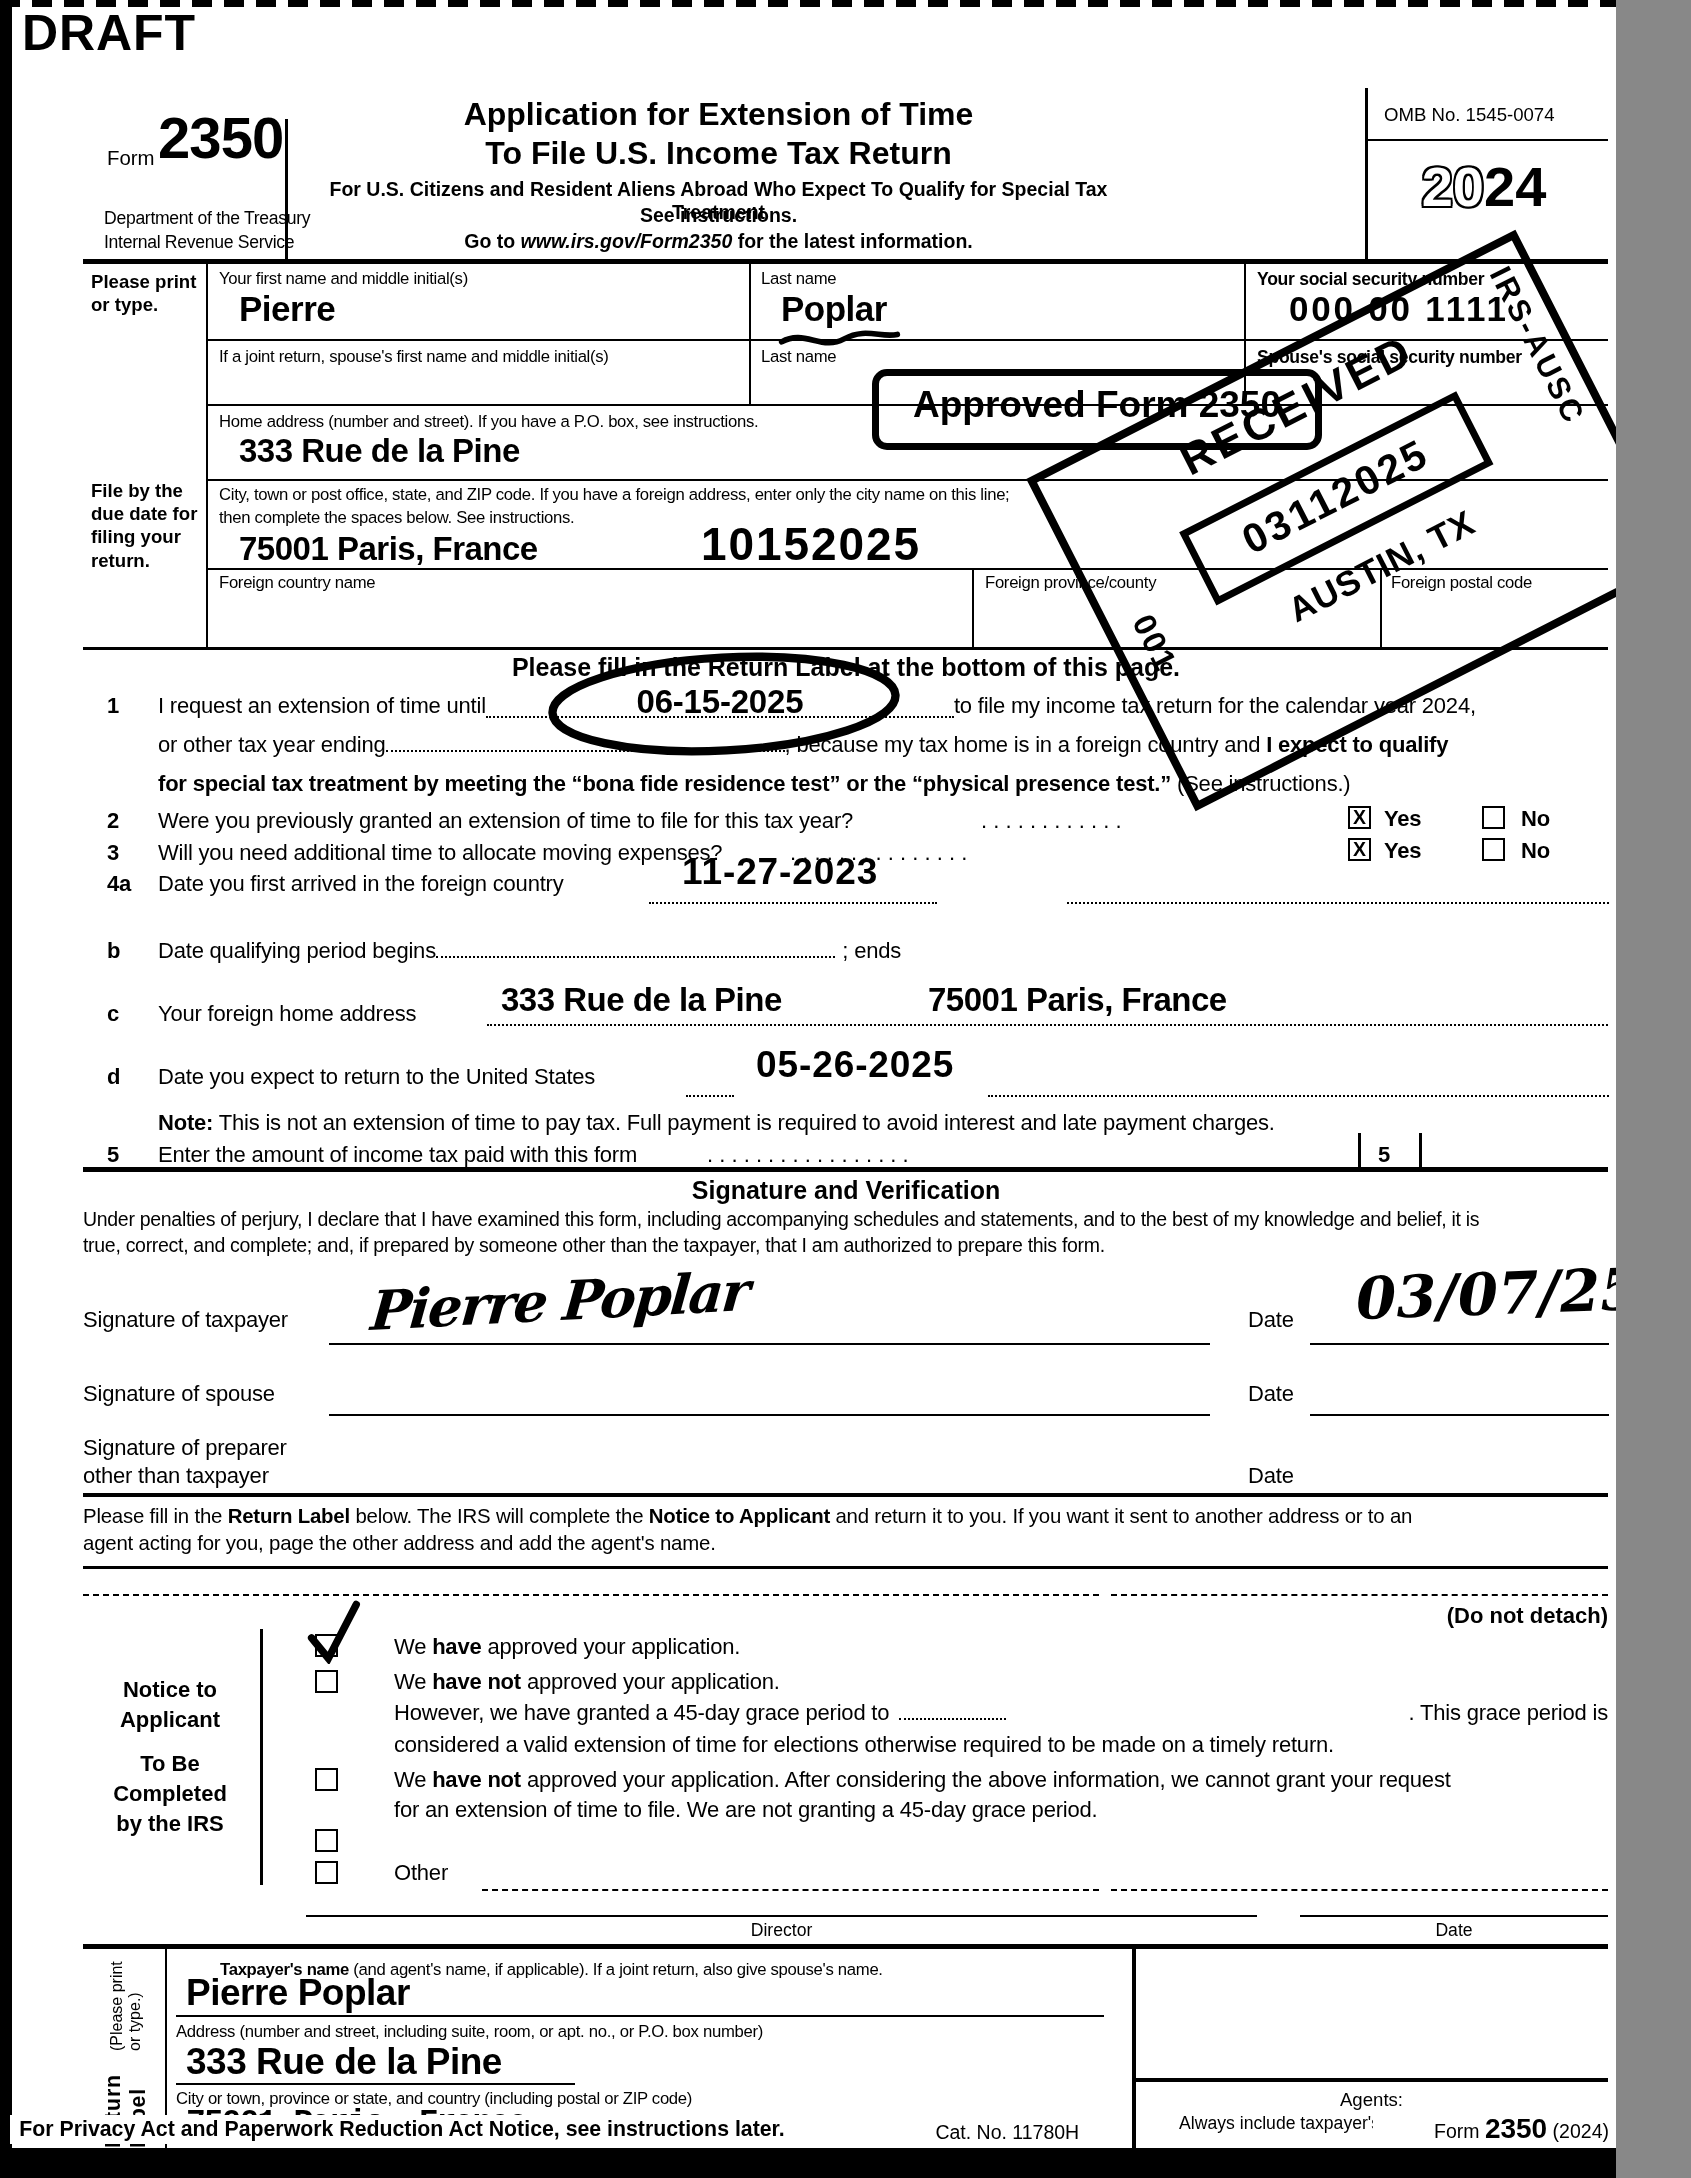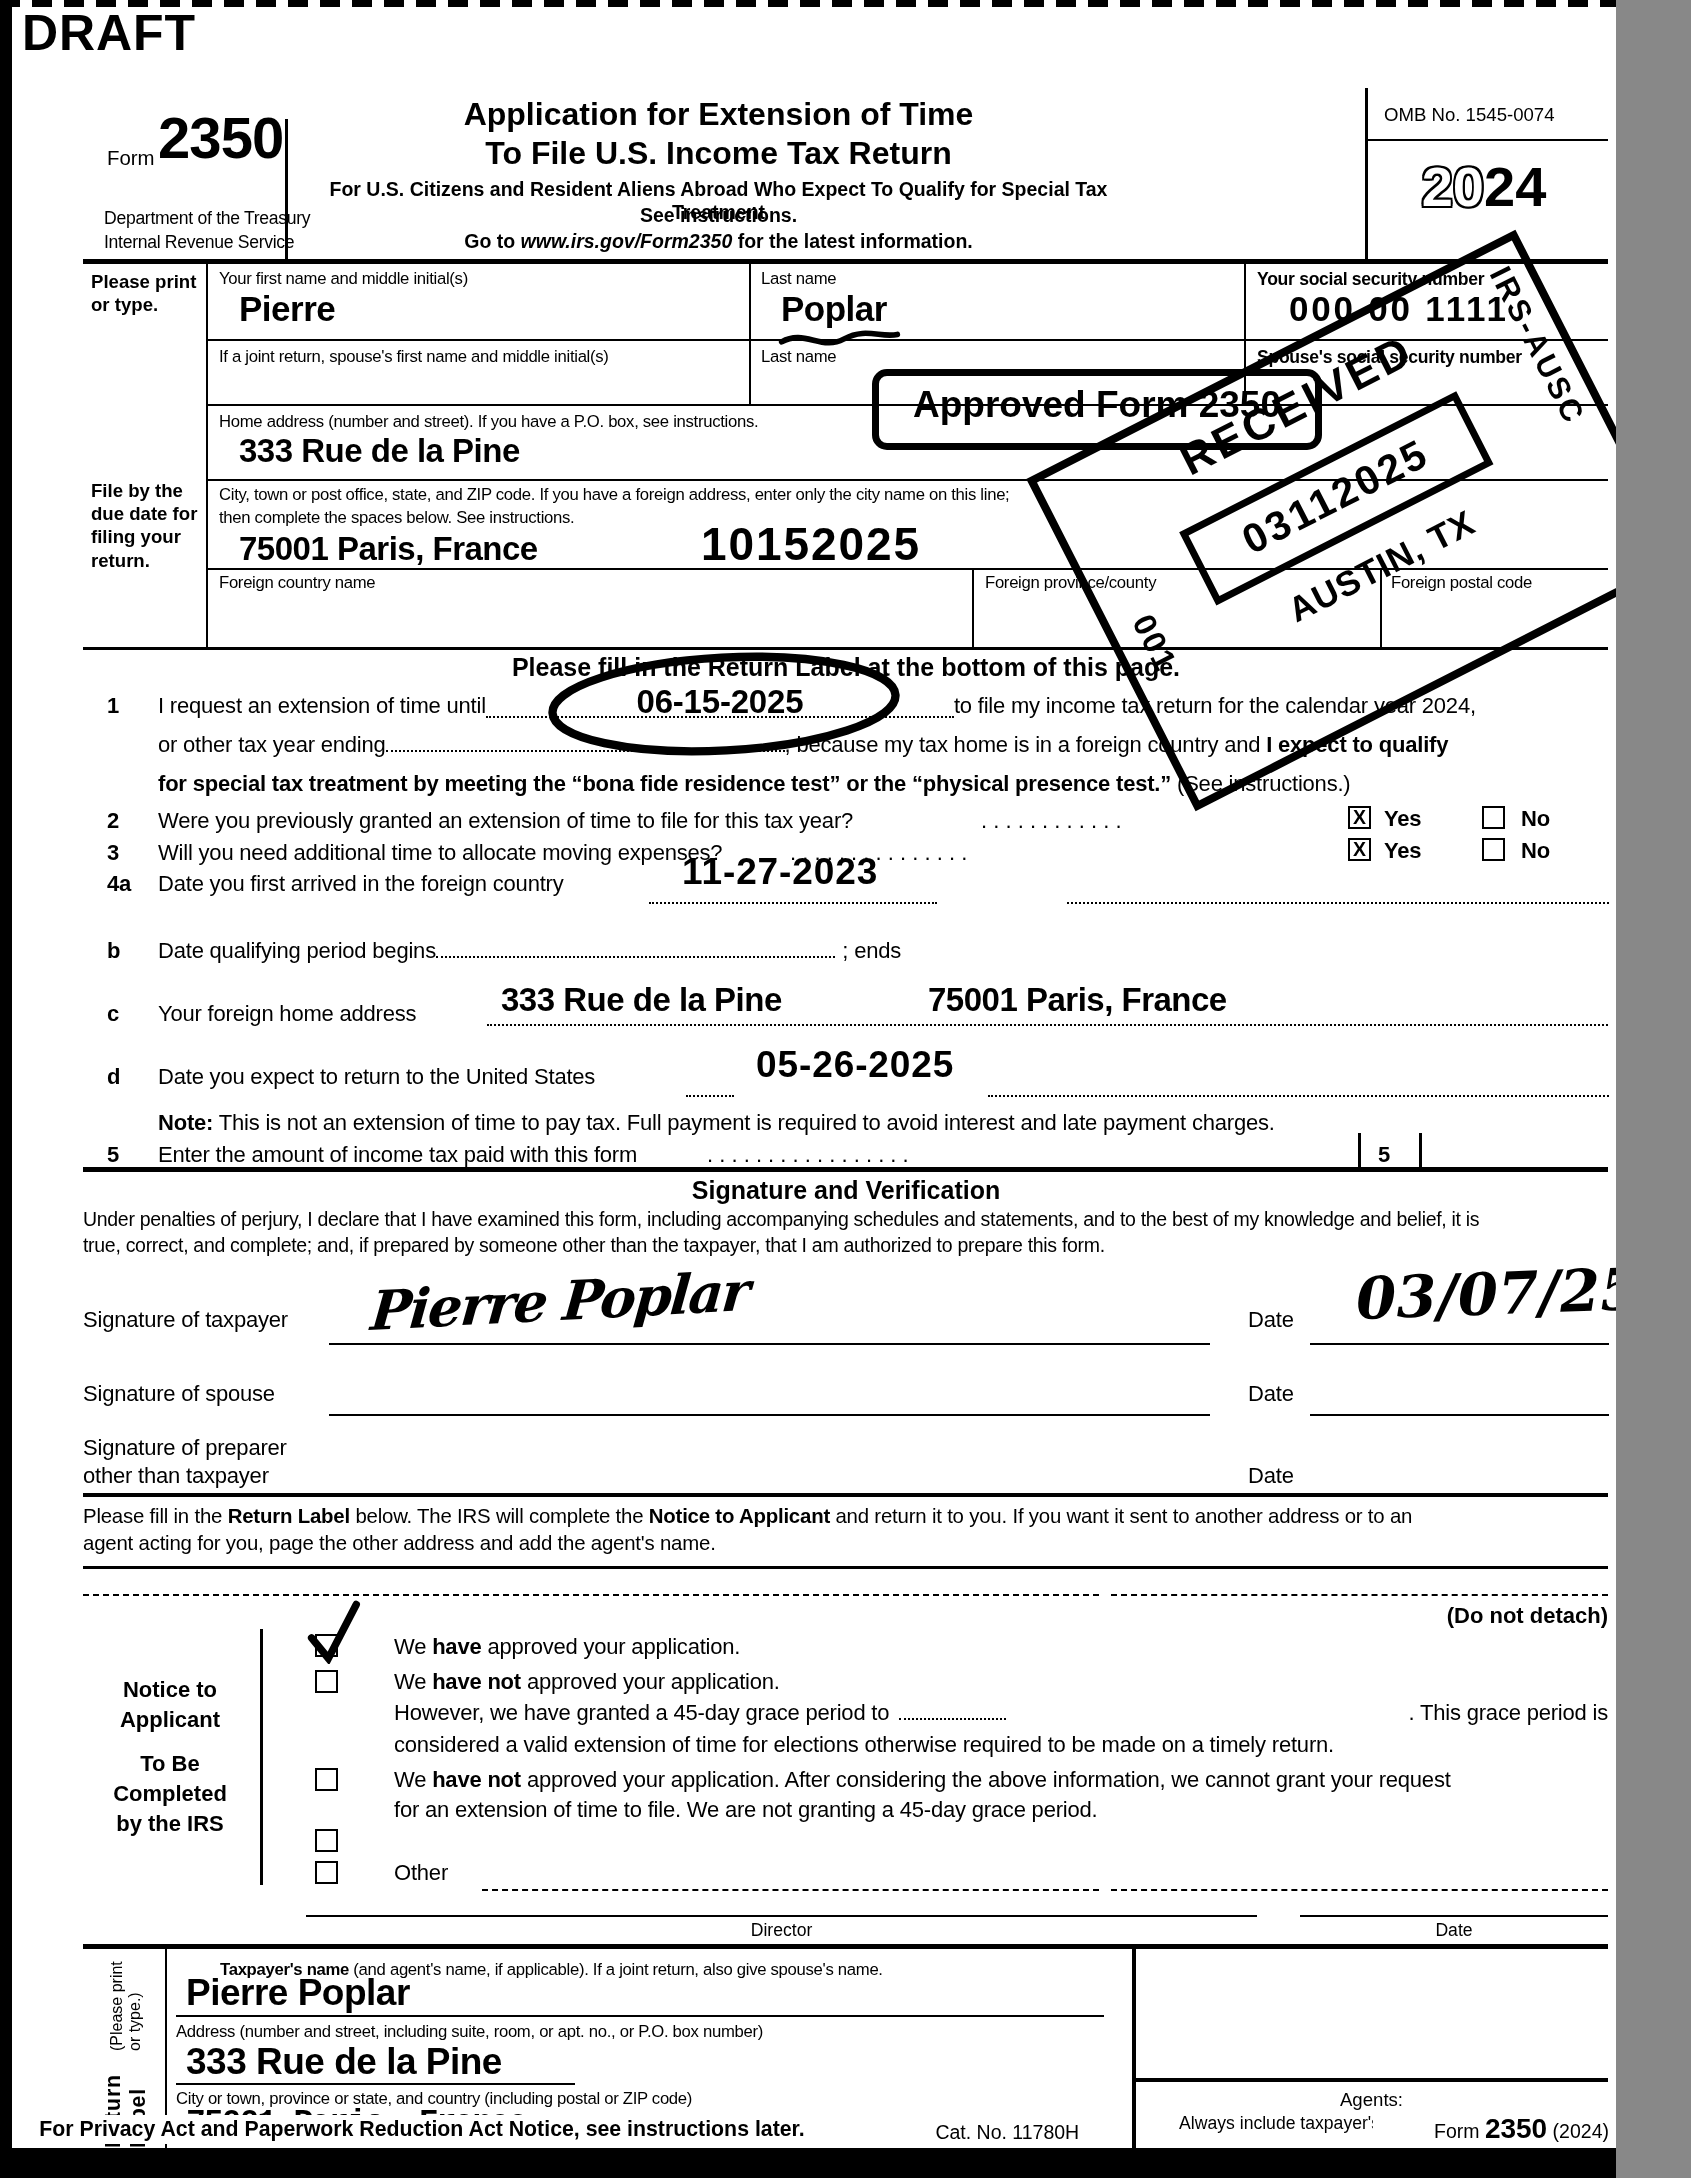--- a/index.html
+++ b/index.html
@@ -290,21 +290,21 @@
   <div class="abs hl" style="left:176px;top:2083px;width:399px;height:1.9px;"></div>
 
   <div class="abs lbl" style="left:176px;top:2089px;">City or town, province or state, and country (including postal or ZIP code)</div>
   <div class="abs val mono" style="left:186px;top:2107px;font-size:33px;letter-spacing:-1.9px;">75001 Paris, France</div>
 
   <div class="abs hl" style="left:1132px;top:1949px;width:3.7px;height:199px;"></div>
   <div class="abs hl" style="left:1135px;top:2078px;width:473px;height:3.7px;"></div>
   <div class="abs" style="left:1135px;top:2089px;width:473px;text-align:center;font-size:18.6px;">Agents:</div>
   <div class="abs" style="left:1135px;top:2113px;width:473px;text-align:center;font-size:17.6px;">Always include taxpayer's name on Return Label.</div>
 
-  <div class="abs b" style="left:30px;top:2115px;width:835px;font-size:21.3px;background:#fff;padding:1.9px 5.6px 1.9px 9.3px;">For Privacy Act and Paperwork Reduction Act Notice, see instructions later.</div>
+  <div class="abs b" style="left:10px;top:2115px;width:835px;font-size:21.3px;background:#fff;padding:1.9px 5.6px 1.9px 9.3px;">For Privacy Act and Paperwork Reduction Act Notice, see instructions later.</div>
   <div class="abs" style="left:928px;top:2119px;font-size:19.5px;background:#fff;padding:1.9px 7.4px;">Cat. No. 11780H</div>
   <div class="abs" style="left:1373px;top:2111px;width:236px;text-align:right;font-size:19.5px;background:#fff;padding:1.9px 0;">
     <span>Form </span><span class="b" style="font-size:28px;">2350</span><span> (2024)</span>
   </div>
 
   <div class="stamp" style="left:1081px;top:334px;width:533px;height:357px;transform:rotate(-27deg);">
     <div class="abs b" style="left:0;top:24px;width:100%;text-align:center;font-size:44px;letter-spacing:3.7px;">RECEIVED</div>
     <div class="abs" style="left:104px;top:109px;width:311px;height:82px;border:7.4px solid #000;box-sizing:border-box;text-align:center;">
       <span class="b" style="font-size:41px;line-height:65px;letter-spacing:2.8px;">03112025</span>
     </div>

